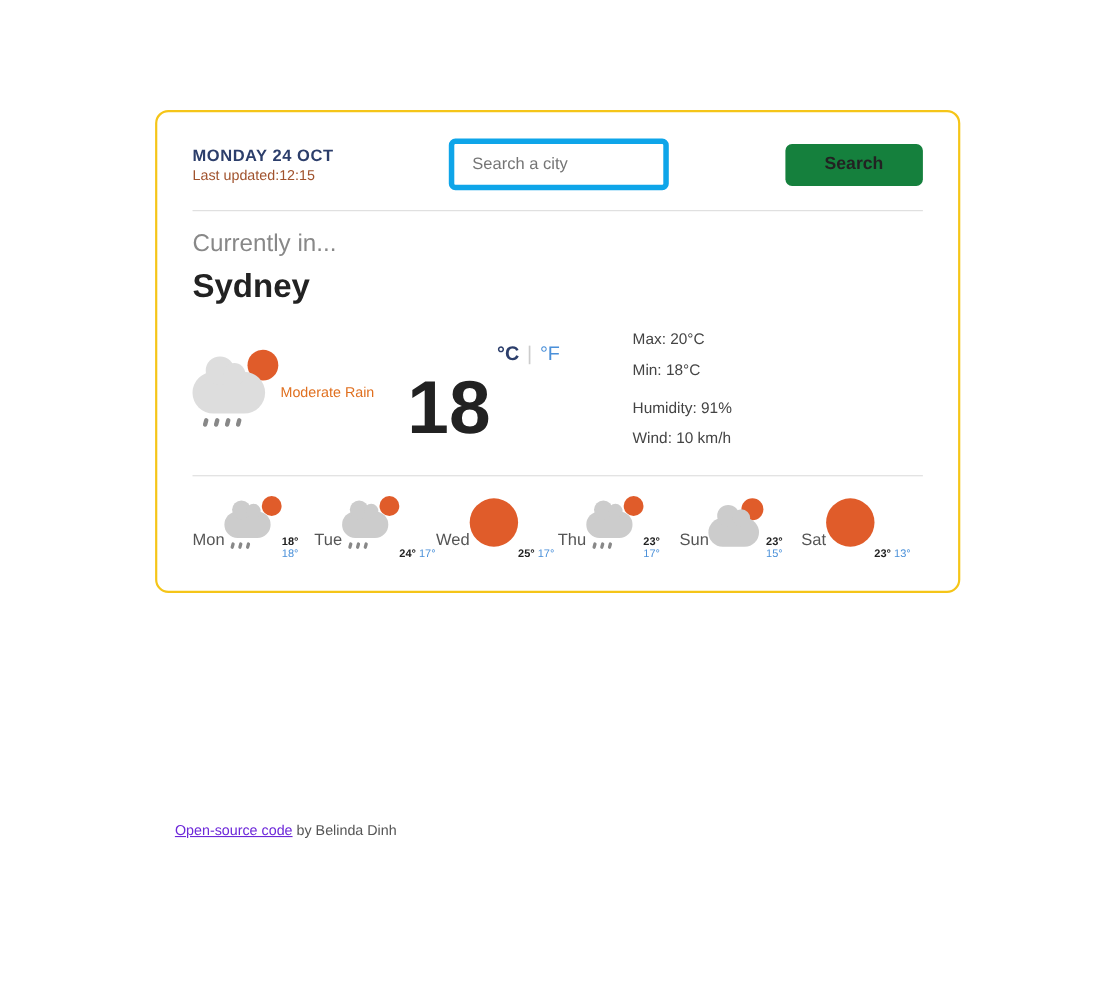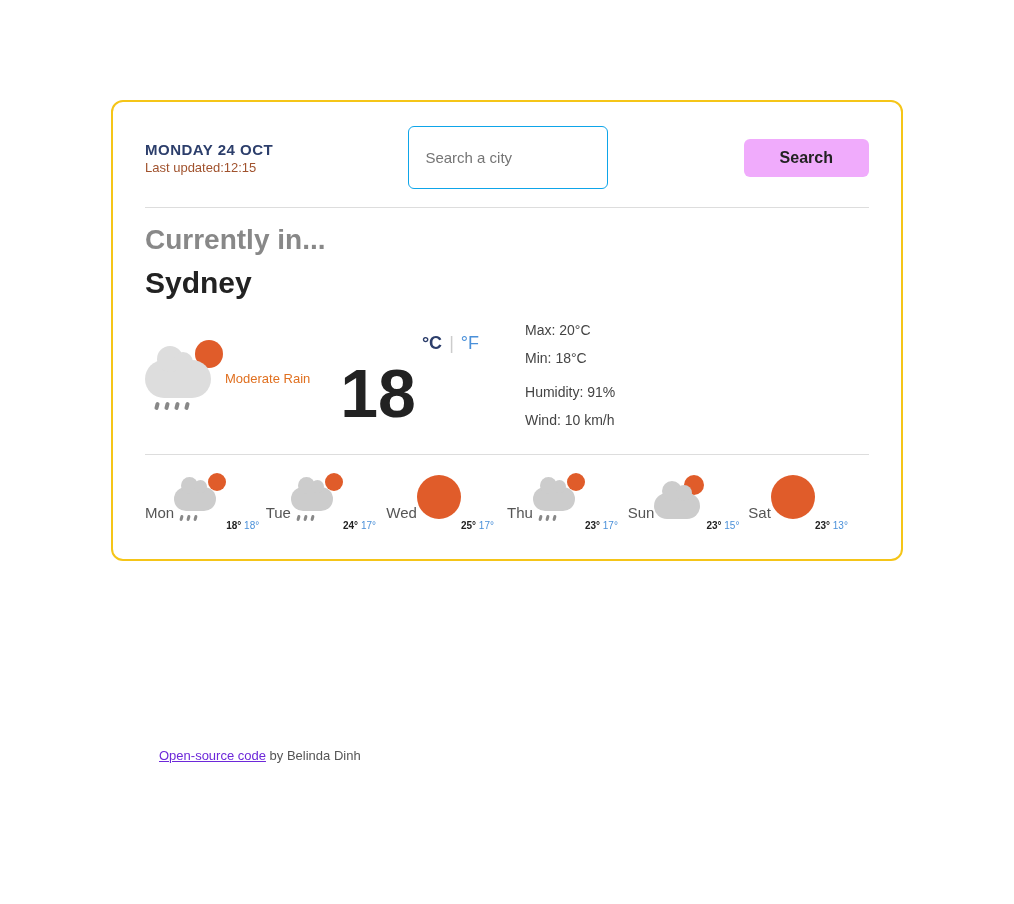--- a/index.html
+++ b/index.html
@@ -8,21 +8,21 @@
       font-family: 'Segoe UI', Arial, sans-serif;
       display: flex;
       justify-content: center;
       align-items: flex-start;
       min-height: 904px;
       padding-top: 100px;
     }
     .weather-card {
       border: 2px solid #f5c518;
       border-radius: 12px;
-      width: 792px;
+      width: 732px;
       padding: 24px 32px 28px 32px;
       background: #fff;
       position: relative;
     }
     .header-row {
       display: flex;
       align-items: center;
       justify-content: space-between;
       margin-bottom: 18px;
     }
@@ -35,47 +35,47 @@
       font-size: 15px;
       color: #2c3e6b;
       letter-spacing: 0.5px;
     }
     .updated-text {
       font-size: 13px;
       color: #a0522d;
       margin-top: 2px;
     }
     .search-input {
-      border: 1px solid #0ea5e9;
+      border: 5px solid #0ea5e9;
       border-radius: 6px;
-      padding: 22px 16px;
+      padding: 10px 16px;
       font-size: 15px;
       color: #888;
       width: 200px;
       outline: none;
     }
     .search-btn {
-      background: #f0abfc;
+      background: #15803d;
       border: none;
       border-radius: 6px;
       padding: 10px 36px;
       font-size: 16px;
       font-weight: 600;
       color: #222;
       cursor: pointer;
     }
     .divider {
       border: none;
       border-top: 1px solid #ddd;
       margin: 4px 0 16px 0;
     }
     .currently-label {
-      font-size: 28px;
+      font-size: 22px;
       color: #888;
-      font-weight: 700;
+      font-weight: 400;
       margin-bottom: 10px;
     }
     .city-name {
       font-size: 30px;
       font-weight: 700;
       color: #222;
       margin-bottom: 16px;
     }
     .current-weather-row {
       display: flex;
@@ -121,21 +121,21 @@
       margin: 0 2px;
     }
     .temp-units .inactive {
       color: #4a90d9;
       cursor: pointer;
     }
     .details-block {
       font-size: 14px;
       color: #444;
       line-height: 2;
-      margin-left: 16px;
+      margin-left: 36px;
     }
     .forecast-divider {
       border: none;
       border-top: 1px solid #ddd;
       margin: 20px 0 16px 0;
     }
     .forecast-row {
       display: flex;
       justify-content: space-between;
       align-items: flex-start;

